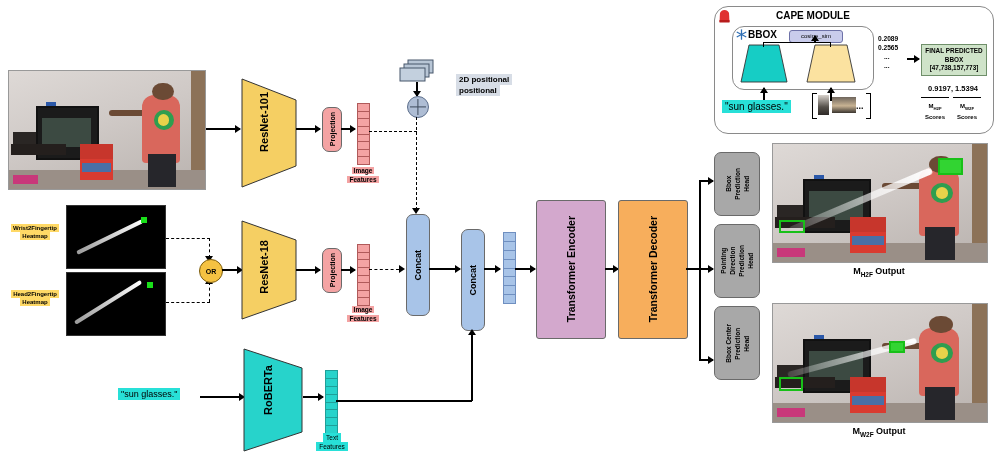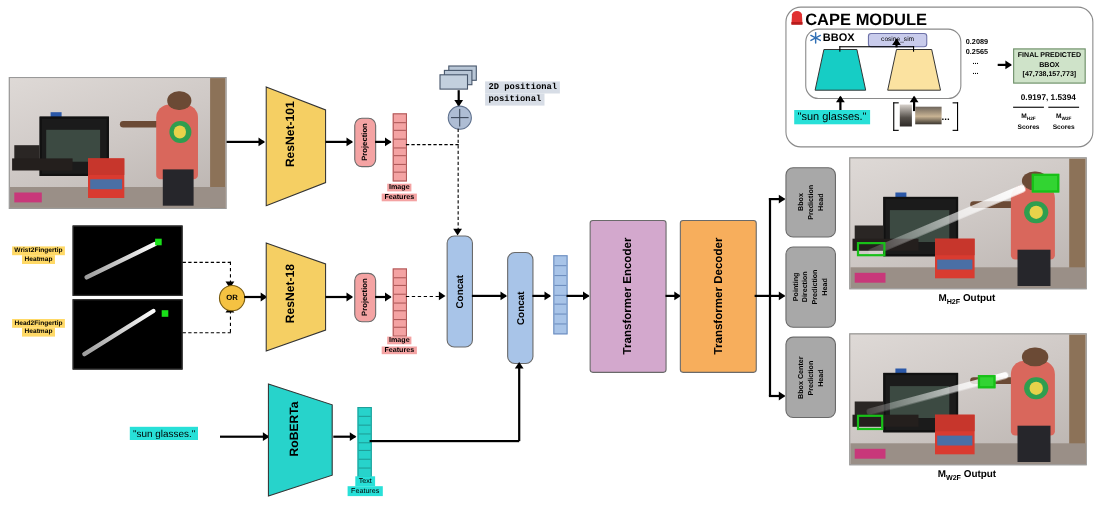--- a/index.html
+++ b/index.html
@@ -210,21 +210,21 @@
   <span class="hlcyan">Features</span>
 </div>
 
 <svg class="abs" style="left:398px;top:58px;width:40px;height:28px;">
   <rect x="10" y="2" width="25" height="13" fill="#b8c6d6" stroke="#47566b"></rect>
   <rect x="6" y="6" width="25" height="13" fill="#b8c6d6" stroke="#47566b"></rect>
   <rect x="2" y="10" width="25" height="13" fill="#c3d0de" stroke="#47566b"></rect>
 </svg>
 <div class="arrowv" style="left:416px;top:82px;height:14px;"></div>
 <div class="pluscircle" style="left:407px;top:96px;"></div>
-<div style="position:absolute;left:441px;top:74px;font-size:8px;line-height:11px;font-family:Liberation Mono, monospace;">
+<div style="position:absolute;left:456px;top:74px;font-size:8px;line-height:11px;">
   <span class="hlgrey">2D positional</span><br>
   <span class="hlgrey">positional</span>
 </div>
 <div class="dashv" style="left:416px;top:117px;height:93px;"></div>
 <div class="tipdown" style="left:412px;top:208px;"></div>
 <div class="dash" style="left:369px;top:131px;width:48px;"></div>
 
 <div class="rbox ctr" style="left:406px;top:214px;width:22px;height:100px;background:#a8c4e8;">
   <span class="vtext" style="font-size:9px;font-weight:bold;">Concat</span>
 </div>
@@ -327,21 +327,21 @@
 <div style="position:absolute;left:772px;top:426px;width:214px;text-align:center;font-size:9px;font-weight:bold;">
   <span>M</span><sub>W2F</sub><span> Output</span>
 </div>
 
 <div class="capebox" style="left:714px;top:6px;width:278px;height:126px;"></div>
 
 <svg class="abs" style="left:719px;top:10px;width:11px;height:13px;">
   <path d="M5.5,0 C3,0 1.5,1.5 1,3 L0.5,12 L10.5,12 L10,3 C9.5,1.5 8,0 5.5,0 Z" fill="#e03030"></path>
   <rect x="0.5" y="10" width="10" height="2.5" fill="#b81c1c"></rect>
 </svg>
-<div style="position:absolute;left:732px;top:10px;font-size:15px;font-weight:bold;">CAPE MODULE</div>
+<div style="position:absolute;left:776px;top:10px;font-size:10px;font-weight:bold;">CAPE MODULE</div>
 
 <div class="clipbox" style="left:732px;top:26px;width:140px;height:62px;"></div>
 <svg class="abs" style="left:736px;top:29px;width:11px;height:11px;">
   <g stroke="#2f6fb5" stroke-width="1.3" stroke-linecap="round">
     <line x1="5.5" y1="0.8" x2="5.5" y2="10.2"></line>
     <line x1="1.2" y1="3.2" x2="9.8" y2="7.8"></line>
     <line x1="1.2" y1="7.8" x2="9.8" y2="3.2"></line>
   </g>
 </svg>
 <div style="position:absolute;left:748px;top:29px;font-size:10px;font-weight:bold;">BBOX</div>

